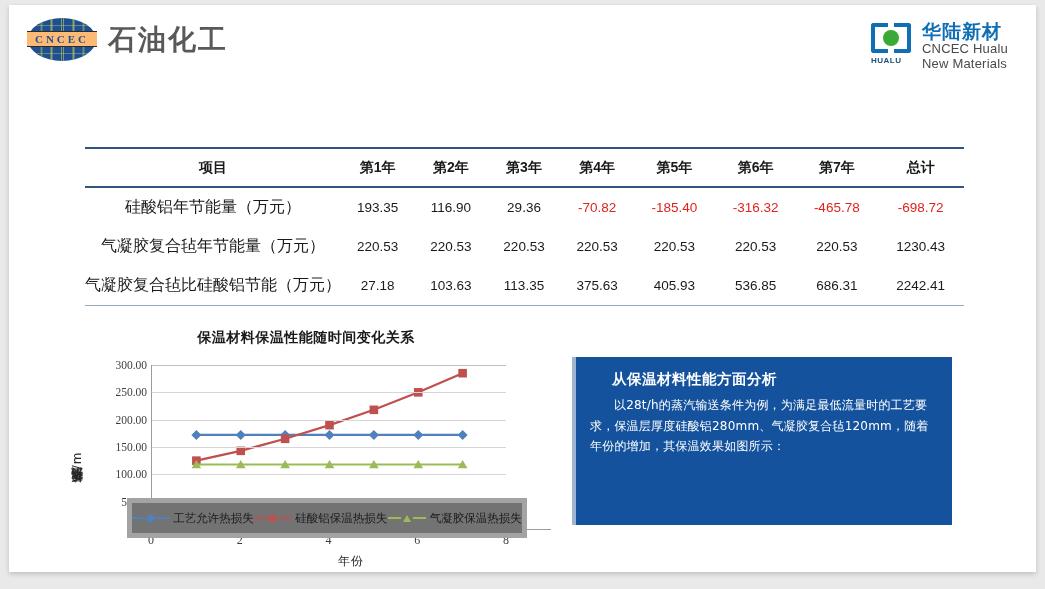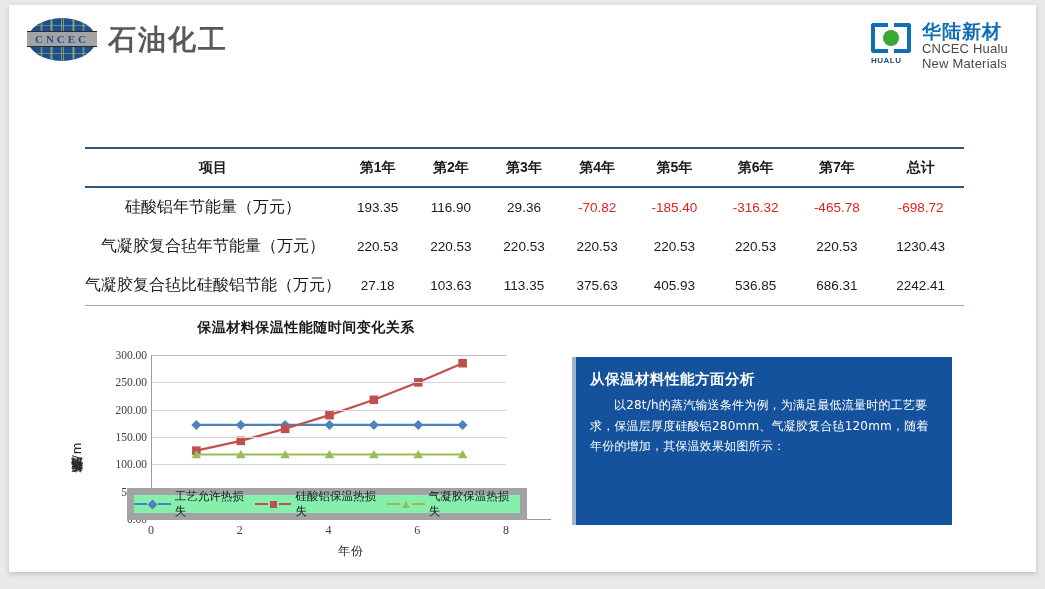--- a/index.html
+++ b/index.html
@@ -40,21 +40,21 @@
       11px 0 0 0.4px rgba(190,205,90,.45),
       -21px 0 0 0.4px rgba(190,205,90,.3),
       21px 0 0 0.4px rgba(190,205,90,.3);
   }
   .globe .lat {
     position: absolute; left: 2px; right: 2px; height: 1px;
     background: rgba(190,205,90,.45);
   }
   .globe .banner {
     position: absolute; left: -1px; right: -1px; top: 13px; height: 16px;
-    background: #a3a3a3;
+    background: #fdba74;
     border-top: 1.5px solid #2b2b2b; border-bottom: 1.5px solid #2b2b2b;
     display: flex; align-items: center; justify-content: center;
     letter-spacing: 3px;
     font-size: 11px; font-weight: bold; color: #1f4f93;
     font-family: "Liberation Serif", serif;
   }
   #brand-left-text {
     margin-left: 12px;
     font-size: 28px; font-weight: bold; color: #595959;
     letter-spacing: 2px;
@@ -104,21 +104,21 @@
   }
   #data-table thead th.col-item { width: 252px; }
   #data-table tbody td {
     padding: 9px 0; text-align: center; white-space: nowrap;
   }
   #data-table tbody tr:last-child td { border-bottom: 1.5px solid #9aabbd; }
   #data-table td.cell-item { text-align: center; font-size: 16px; }
   .neg { color: #e0231d; }
 
   
-  #chart-block { position: absolute; left: 62px; top: 314px; width: 470px; height: 250px; }
+  #chart-block { position: absolute; left: 62px; top: 324px; width: 470px; height: 250px; }
   #chart-title {
     text-align: center; font-size: 14px; font-weight: bold; color: #1a1a1a;
     font-family: "DejaVu Sans", sans-serif; letter-spacing: .5px;
   }
   #chart-area { position: absolute; left: 0; top: 30px; width: 470px; height: 220px; }
   #y-axis-title {
     position: absolute; left: -2px; top: 36px;
     writing-mode: vertical-rl; transform: rotate(180deg);
     font-size: 12px; color: #262626; letter-spacing: 1px;
     font-family: "DejaVu Sans", sans-serif;
@@ -143,43 +143,43 @@
   .x-tick {
     position: absolute; top: 174px; font-size: 12px; color: #3d3d3d;
     font-family: "Liberation Serif", serif; transform: translateX(-50%);
   }
   #x-axis-title {
     position: absolute; left: 80px; top: 194px; width: 400px; text-align: center;
     font-size: 12px; color: #262626; font-family: "DejaVu Sans", sans-serif; letter-spacing: 1px;
   }
   #legend {
     position: absolute; left: 56px; top: 139px;
-    width: 400px; height: 32px;
-    border: 7px solid #a3a3a3; background: #86efac;
+    width: 400px; height: 40px;
+    border: 5px solid #a3a3a3; background: #737373;
     display: flex; align-items: center; justify-content: space-around;
     font-size: 11.5px; color: #1a1a1a;
     font-family: "DejaVu Sans", sans-serif;
   }
   .legend-item { display: flex; align-items: center; gap: 2px; }
   .legend-line { width: 13px; height: 2.4px; display: inline-block; }
   .legend-mk { width: 7px; height: 7px; display: inline-block; }
   .legend-mk.diamond { transform: rotate(45deg); }
   .legend-label { margin-left: 2px; }
 
   
   #callout {
     position: absolute; left: 563px; top: 352px;
     width: 380px; height: 168px;
     background: #14529e;
     border-left: 4px solid #9fb4cf;
     color: #ffffff;
     padding: 13px 16px 0 14px;
     font-family: "DejaVu Sans", sans-serif;
   }
-  #callout-heading { font-size: 14.5px; font-weight: bold; letter-spacing: .5px; margin-bottom: 6px; }
+  #callout-heading { font-size: 14.5px; font-weight: bold; letter-spacing: .5px; margin-bottom: 6px; margin-left: 22px; }
   #callout-body { font-size: 12px; line-height: 1.72; text-indent: 2em; letter-spacing: .2px; }
 </style>
 </head>
 <body>
 
 <div id="slide">
 
   <div id="header">
 
     <div id="logo-left">

